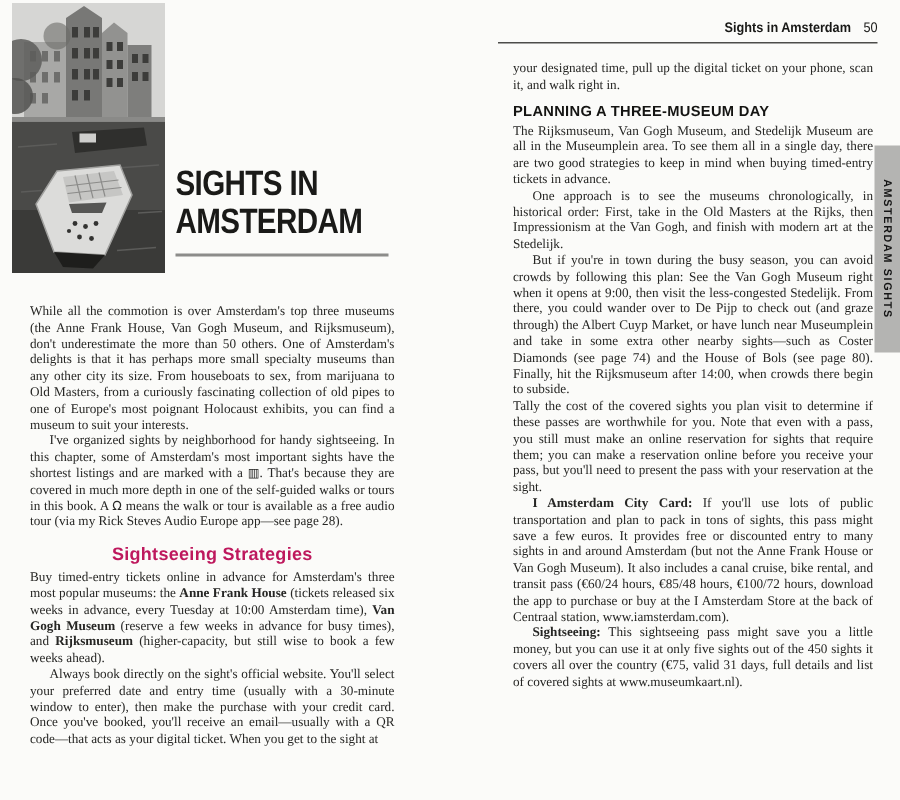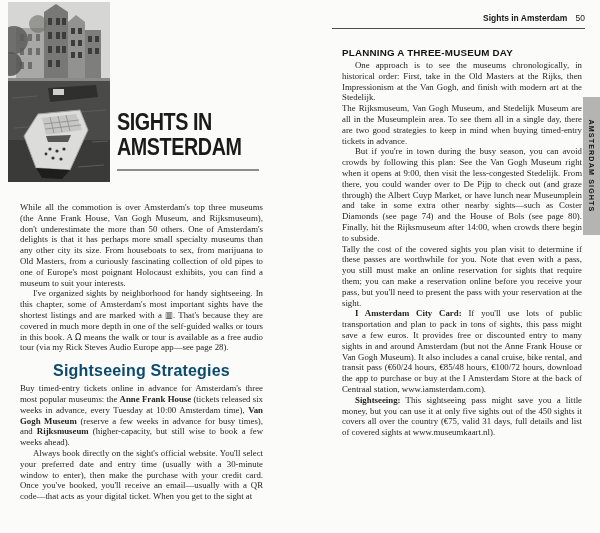--- a/index.html
+++ b/index.html
@@ -17,22 +17,22 @@
              font-family:"Liberation Sans",sans-serif;font-size:9.2px;font-weight:700;
              color:#181816;transform:scaleX(.92);transform-origin:100% 0;white-space:nowrap;}
   .pg-num{font-weight:400;margin-left:9px;}
   .pg-rule{position:absolute;left:332px;top:28px;width:253px;height:1px;background:#4c4c4a;}
   
   .col-left{position:absolute;left:20px;top:202px;width:243px;}
   .col-right{position:absolute;left:342px;top:40px;width:240px;}
   p.body{font-size:8.8px;line-height:10.8px;text-align:justify;margin:0;}
   p.ind{text-indent:13px;}
   b{font-weight:700;}
-  h2.strategies{font-family:"Liberation Sans",sans-serif;font-size:16px;font-weight:700;
-                text-align:center;color:#0c4a6e;margin:9px 0 3px;letter-spacing:.2px;}
+  h2.strategies{font-family:"Liberation Sans",sans-serif;font-size:12px;font-weight:700;
+                text-align:center;color:#be185d;margin:9px 0 3px;letter-spacing:.2px;}
   h3.sec{font-family:"Liberation Sans",sans-serif;font-size:9.8px;font-weight:700;
          letter-spacing:.2px;color:#141412;margin:7px 0 2px;}
   .glyph{font-family:"DejaVu Sans",sans-serif;font-size:8.3px;}
   
   .side-tab{position:absolute;left:583px;top:97px;width:17px;height:138px;background:#b4b4b2;
             display:flex;align-items:center;justify-content:center;}
   .side-tab span{writing-mode:vertical-rl;font-family:"Liberation Sans",sans-serif;
                  font-weight:700;font-size:7.5px;letter-spacing:1.2px;color:#141414;
                  white-space:nowrap;transform:scale(1,0.95);}
 </style>
@@ -135,23 +135,24 @@
     <p class="body ind"><span>I've organized sights by neighborhood for handy sightseeing. In this chapter, some of Amsterdam's most important sights have the shortest listings and are marked with a </span><span class="glyph">▥</span><span>. That's because they are covered in much more depth in one of the self-guided walks or tours in this book. A </span><span class="glyph">Ω</span><span> means the walk or tour is available as a free audio tour (via my Rick Steves Audio Europe app—see page 28).</span></p>
     <h2 class="strategies">Sightseeing Strategies</h2>
     <p class="body"><span>Buy timed-entry tickets online in advance for Amsterdam's three most popular museums: the </span><b>Anne Frank House</b><span> (tickets released six weeks in advance, every Tuesday at 10:00 Amsterdam time), </span><b>Van Gogh Museum</b><span> (reserve a few weeks in advance for busy times), and </span><b>Rijksmuseum</b><span> (higher-capacity, but still wise to book a few weeks ahead).</span></p>
     <p class="body ind">Always book directly on the sight's official website. You'll select your preferred date and entry time (usually with a 30-minute window to enter), then make the purchase with your credit card. Once you've booked, you'll receive an email—usually with a QR code—that acts as your digital ticket. When you get to the sight at</p>
   </div>
 
   <div class="pg-header"><span>Sights in Amsterdam</span><span class="pg-num">50</span></div>
   <div class="pg-rule"></div>
 
   <div class="col-right">
+    <p class="body">your designated time, pull up the digital ticket on your phone, scan it, and walk right in.</p>
     <h3 class="sec">PLANNING A THREE-MUSEUM DAY</h3>
+    <p class="body">The Rijksmuseum, Van Gogh Museum, and Stedelijk Museum are all in the Museumplein area. To see them all in a single day, there are two good strategies to keep in mind when buying timed-entry tickets in advance.</p>
     <p class="body ind">One approach is to see the museums chronologically, in historical order: First, take in the Old Masters at the Rijks, then Impressionism at the Van Gogh, and finish with modern art at the Stedelijk.</p>
-    <p class="body">The Rijksmuseum, Van Gogh Museum, and Stedelijk Museum are all in the Museumplein area. To see them all in a single day, there are two good strategies to keep in mind when buying timed-entry tickets in advance.</p>
     <p class="body ind">But if you're in town during the busy season, you can avoid crowds by following this plan: See the Van Gogh Museum right when it opens at 9:00, then visit the less-congested Stedelijk. From there, you could wander over to De Pijp to check out (and graze through) the Albert Cuyp Market, or have lunch near Museumplein and take in some extra other nearby sights—such as Coster Diamonds (see page 74) and the House of Bols (see page 80). Finally, hit the Rijksmuseum after 14:00, when crowds there begin to subside.</p>
     <p class="body">Tally the cost of the covered sights you plan visit to determine if these passes are worthwhile for you. Note that even with a pass, you still must make an online reservation for sights that require them; you can make a reservation online before you receive your pass, but you'll need to present the pass with your reservation at the sight.</p>
     <p class="body ind"><b>I Amsterdam City Card:</b><span> If you'll use lots of public transportation and plan to pack in tons of sights, this pass might save a few euros. It provides free or discounted entry to many sights in and around Amsterdam (but not the Anne Frank House or Van Gogh Museum). It also includes a canal cruise, bike rental, and transit pass (€60/24 hours, €85/48 hours, €100/72 hours, download the app to purchase or buy at the I Amsterdam Store at the back of Centraal station, www.iamsterdam.com).</span></p>
     <p class="body ind"><b>Sightseeing:</b><span> This sightseeing pass might save you a little money, but you can use it at only five sights out of the 450 sights it covers all over the country (€75, valid 31 days, full details and list of covered sights at www.museumkaart.nl).</span></p>
   </div>
 
   <div class="side-tab">
     <span>AMSTERDAM SIGHTS</span>
   </div>
 

